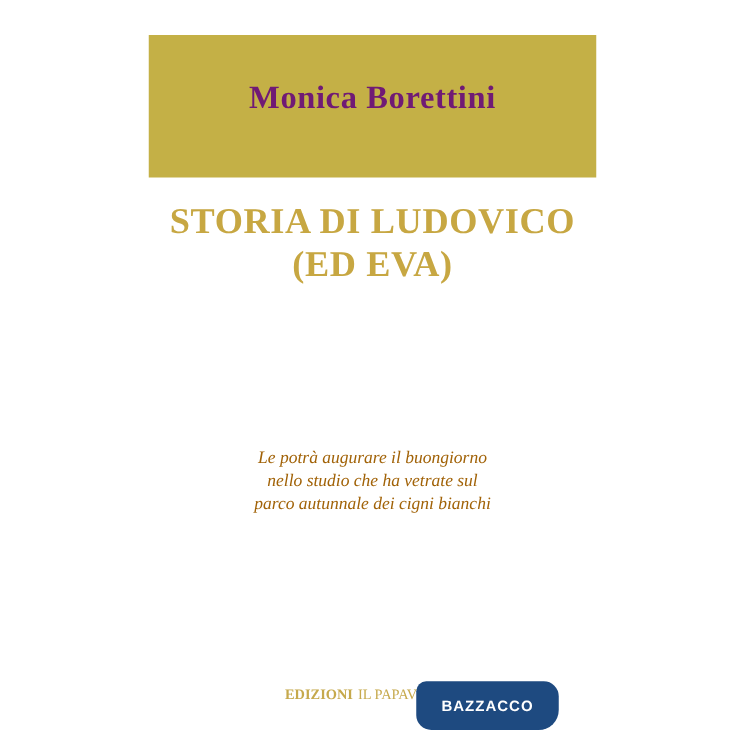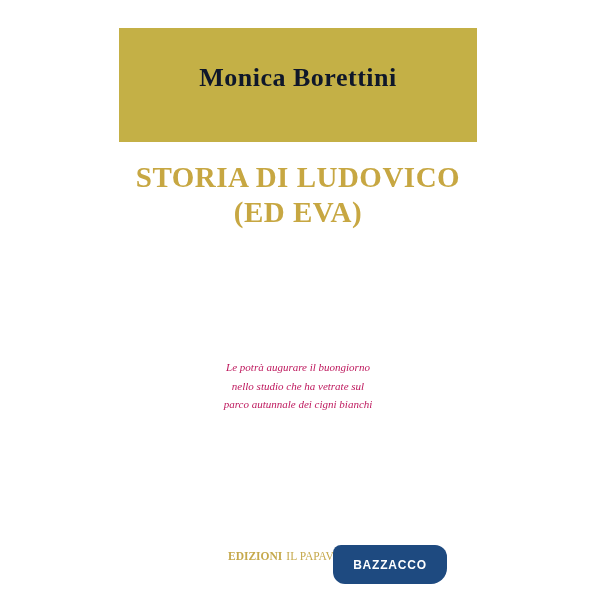--- a/index.html
+++ b/index.html
@@ -29,21 +29,21 @@
     width: 358px;
     height: 114px;
     background: #c4b046;
     display: flex;
     align-items: center;
     justify-content: center;
   }
   .author-name {
     position: relative;
     top: -7px;
-    color: #0f172a;
+    color: #701a75;
     font-family: "Liberation Serif", serif;
     font-weight: bold;
     font-size: 26px;
     letter-spacing: 0.5px;
     text-align: center;
   }
   .book-title {
     position: absolute;
     left: 0;
     top: 160px;
@@ -55,24 +55,24 @@
     line-height: 35px;
     letter-spacing: 0.5px;
     font-weight: bold;
   }
   .quote {
     position: absolute;
     left: 0;
     top: 358px;
     width: 358px;
     text-align: center;
-    color: #be185d;
+    color: #a16207;
     font-family: "Liberation Serif", serif;
     font-style: italic;
-    font-size: 11px;
+    font-size: 14px;
     line-height: 18.5px;
   }
   .publisher {
     position: absolute;
     left: 109px;
     top: 549px;
     width: 240px;
     white-space: nowrap;
     font-family: "Liberation Serif", serif;
     font-size: 11.5px;

